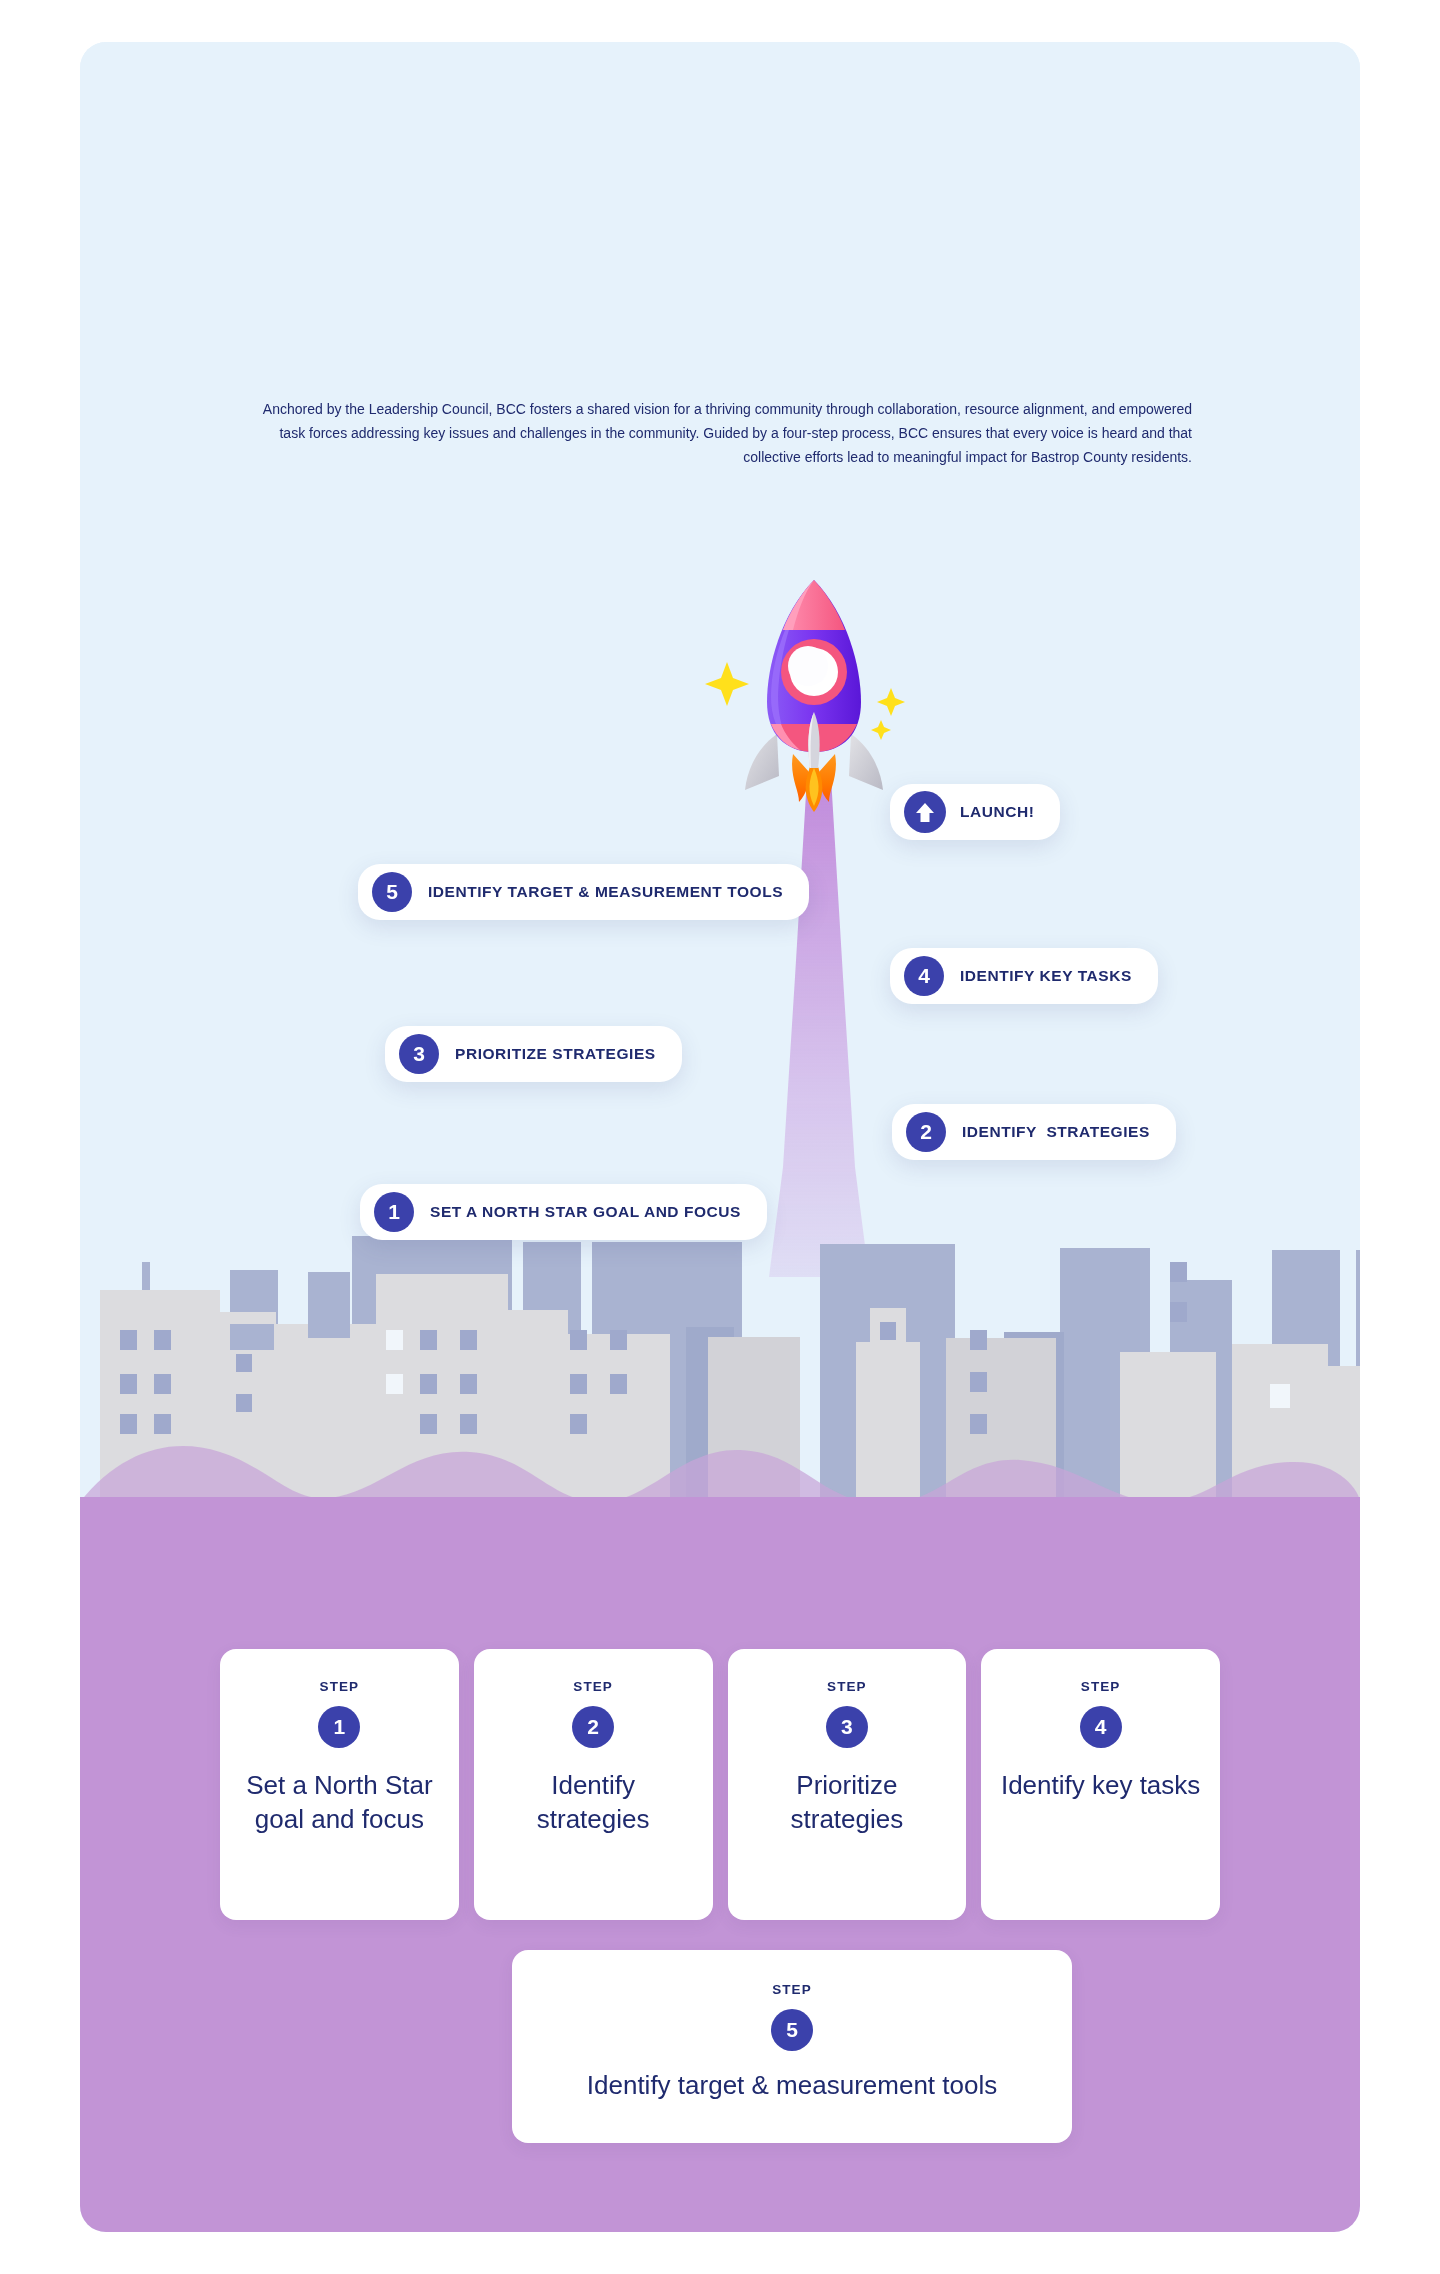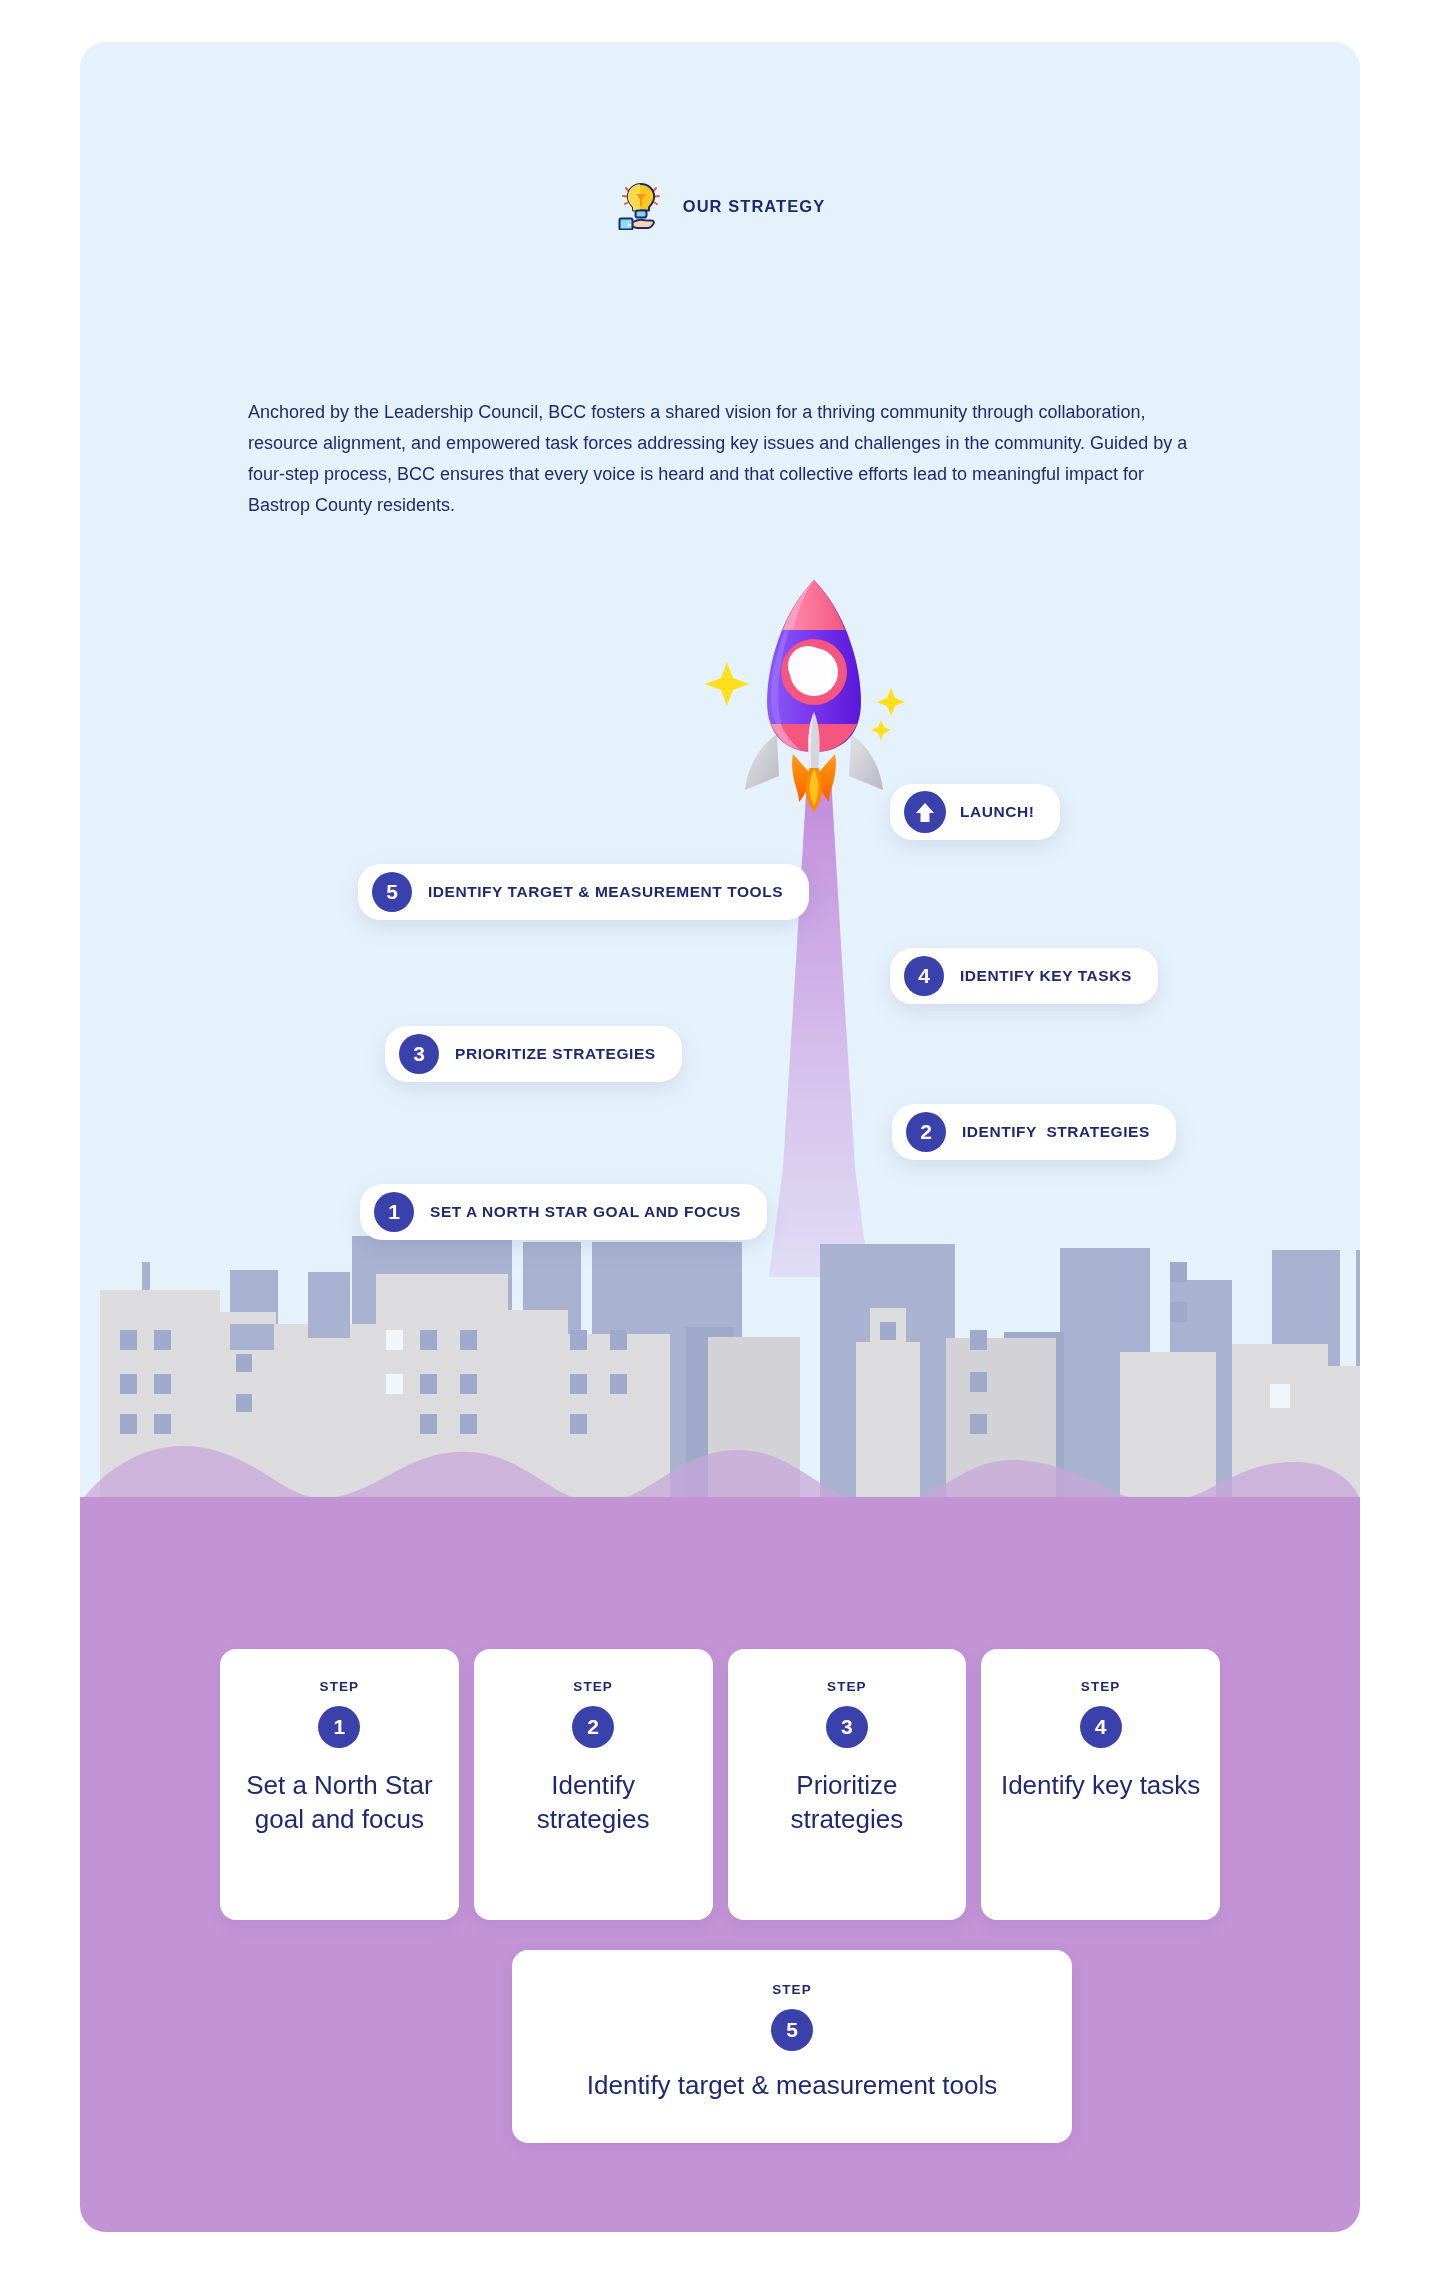--- a/index.html
+++ b/index.html
@@ -59,22 +59,22 @@
     line-height: 1.18;
     font-weight: bold;
     letter-spacing: -0.4px;
     color: #1f2a6e;
   }
 
   .blurb {
     position: absolute;
     left: 168px; top: 355px;
     width: 944px;
-    text-align: left;
-    font-size: 18px;
+    text-align: right;
+    font-size: 14px;
     line-height: 1.72;
     color: #1f2a6e;
   }
 
   
   #rocket-wrap {
     position: absolute;
     left: 615px; top: 520px;
     width: 240px; height: 250px;
   }
@@ -248,48 +248,20 @@
     color: #1f2a6e;
   }
 </style>
 </head>
 <body>
 
 <div id="poster">
 
   <div class="sky"></div>
 
-  <div class="eyebrow">
-    <span class="eyebrow-icon">
-      <svg viewBox="0 0 54 48" xmlns="http://www.w3.org/2000/svg">
-
-        <g stroke="#f0583c" stroke-width="2" stroke-linecap="round">
-          <line x1="11" y1="6" x2="13.5" y2="9"></line>
-          <line x1="8" y1="14" x2="12" y2="14.5"></line>
-          <line x1="10" y1="22" x2="13.5" y2="20"></line>
-          <line x1="41" y1="6" x2="38.5" y2="9"></line>
-          <line x1="44" y1="14" x2="40" y2="14.5"></line>
-          <line x1="42" y1="22" x2="38.5" y2="20"></line>
-        </g>
-
-        <path d="M26 2 C18.5 2 12.8 7.7 12.8 14.6 C12.8 19.6 15.6 22.6 18 25.3 L18 28.6 L34 28.6 L34 25.3 C36.4 22.6 39.2 19.6 39.2 14.6 C39.2 7.7 33.5 2 26 2 Z" fill="#ffc81f" stroke="#1f2a6e" stroke-width="2" stroke-linejoin="round"></path>
-        <path d="M26 2 C18.5 2 12.8 7.7 12.8 14.6 C12.8 19.6 15.6 22.6 18 25.3 L18 28.6 L25 28.6 L25 2 Z" fill="#ffda4d"></path>
-
-        <path d="M21 12 L31 12 L27.2 17.5 L27.2 24 L24.8 24 L24.8 17.5 Z" fill="#f59b1c"></path>
-
-        <rect x="20.5" y="28.6" width="11" height="7" rx="2.4" fill="#7fd6ea" stroke="#1f2a6e" stroke-width="2"></rect>
-
-        <path d="M17 40.5 C21 38 25.5 37.2 29.5 38.2 L36.5 38.5 C38.5 38.5 39.4 40.2 38.6 41.6 C37.9 42.9 36.3 45.4 33.3 46 L22 46 C19.5 46 17.6 44.8 16.2 43.2 Z" fill="#f8d4b3" stroke="#1f2a6e" stroke-width="2" stroke-linejoin="round"></path>
-
-        <rect x="4.5" y="36.5" width="13" height="11" rx="1.5" fill="#8fdcf0" stroke="#1f2a6e" stroke-width="2"></rect>
-        <path d="M13.5 41 l3 2 -3 2 z" fill="#ffffff"></path>
-      </svg>
-    </span>
-    <span class="eyebrow-text">OUR STRATEGY</span>
-  </div>
 
   <p class="blurb">Anchored by the Leadership Council, BCC fosters a shared vision for a thriving community through collaboration, resource alignment, and empowered task forces addressing key issues and challenges in the community. Guided by a four-step process, BCC ensures that every voice is heard and that collective efforts lead to meaningful impact for Bastrop County residents.</p>
 
   <div class="plume"></div>
 
   <div id="rocket-wrap">
     <svg viewBox="0 0 240 250" xmlns="http://www.w3.org/2000/svg">
       <defs>
         <linearGradient id="bodyG" x1="0" y1="0" x2="1" y2="0">
           <stop offset="0%" stop-color="#8b5cf6"></stop>

